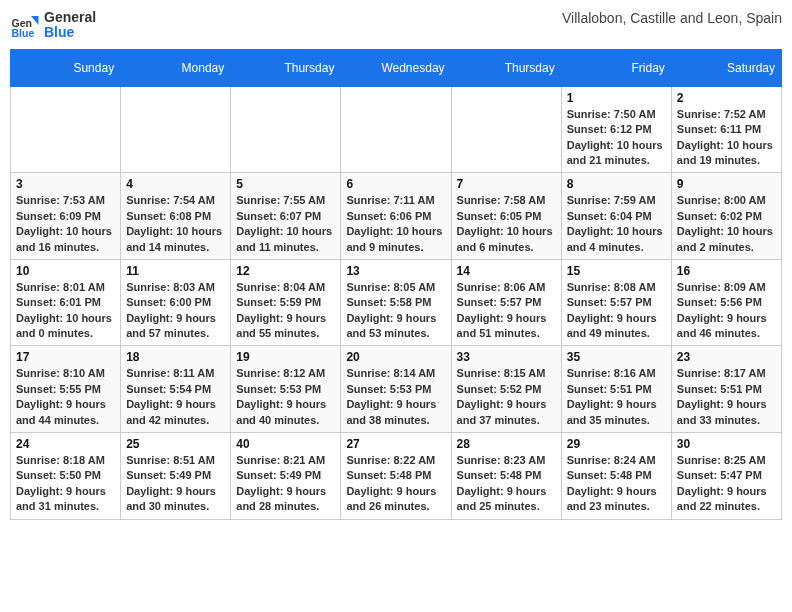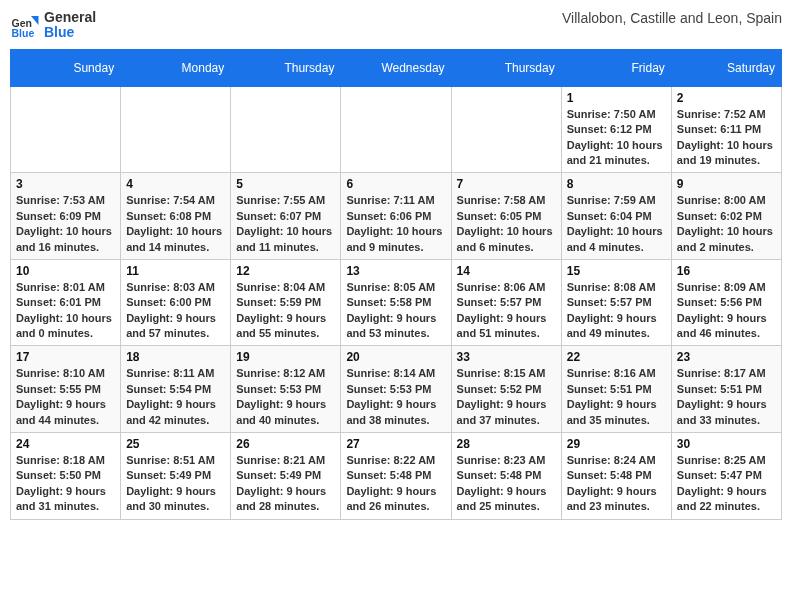--- a/index.html
+++ b/index.html
@@ -251,21 +251,21 @@
 Sunset: 5:53 PM
 Daylight: 9 hours and 38 minutes.</div>
         </td>
         <td>
           <span class="day-num">33</span>
           <div class="day-info">Sunrise: 8:15 AM
 Sunset: 5:52 PM
 Daylight: 9 hours and 37 minutes.</div>
         </td>
         <td>
-          <span class="day-num">22</span>
+          <span class="day-num">35</span>
           <div class="day-info">Sunrise: 8:16 AM
 Sunset: 5:51 PM
 Daylight: 9 hours and 35 minutes.</div>
         </td>
         <td>
           <span class="day-num">23</span>
           <div class="day-info">Sunrise: 8:17 AM
 Sunset: 5:51 PM
 Daylight: 9 hours and 33 minutes.</div>
         </td>
@@ -277,21 +277,21 @@
 Sunset: 5:50 PM
 Daylight: 9 hours and 31 minutes.</div>
         </td>
         <td>
           <span class="day-num">25</span>
           <div class="day-info">Sunrise: 8:51 AM
 Sunset: 5:49 PM
 Daylight: 9 hours and 30 minutes.</div>
         </td>
         <td>
-          <span class="day-num">26</span>
+          <span class="day-num">40</span>
           <div class="day-info">Sunrise: 8:21 AM
 Sunset: 5:49 PM
 Daylight: 9 hours and 28 minutes.</div>
         </td>
         <td>
           <span class="day-num">27</span>
           <div class="day-info">Sunrise: 8:22 AM
 Sunset: 5:48 PM
 Daylight: 9 hours and 26 minutes.</div>
         </td>

